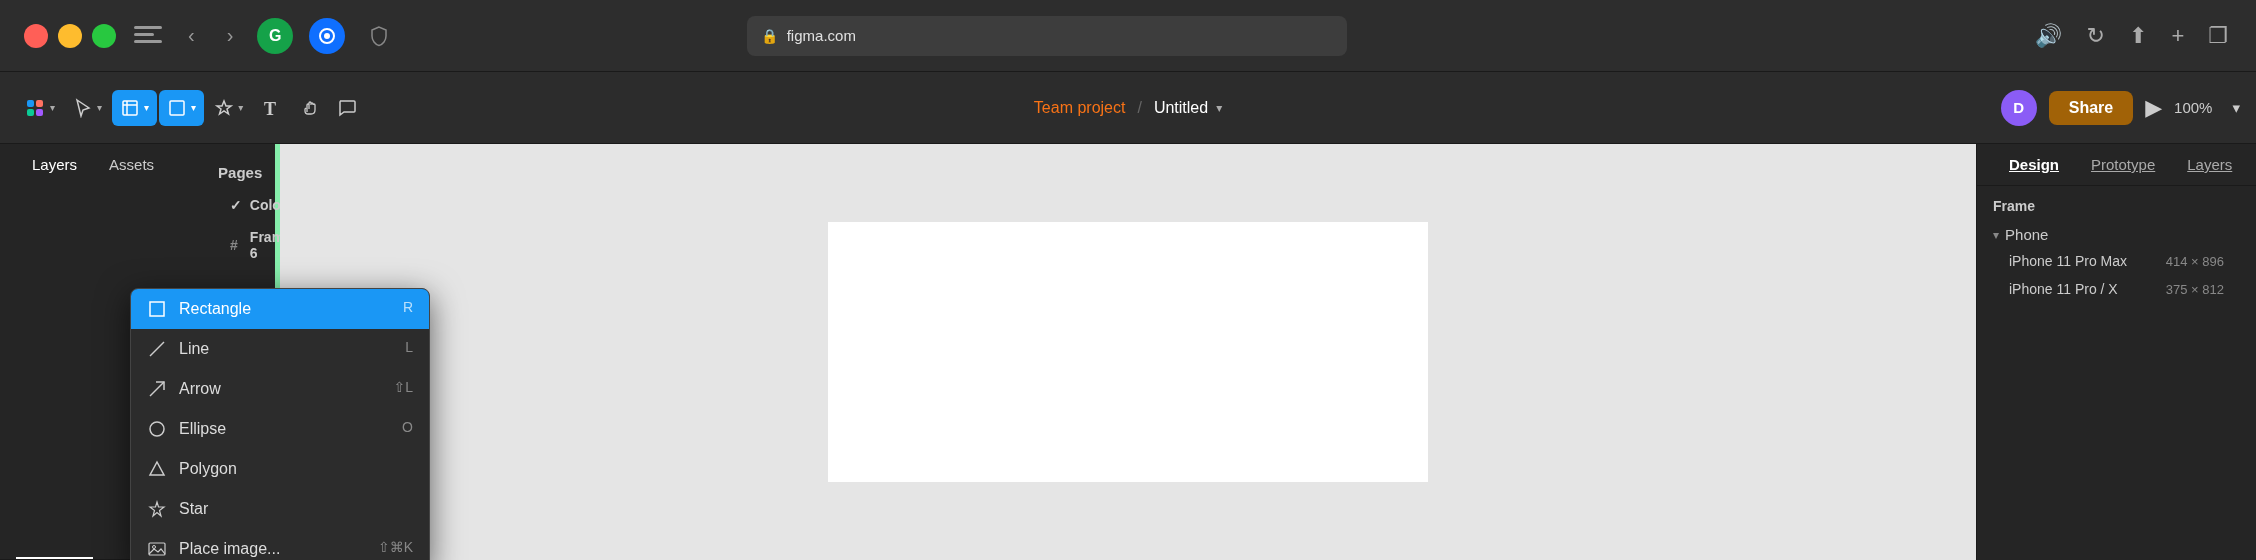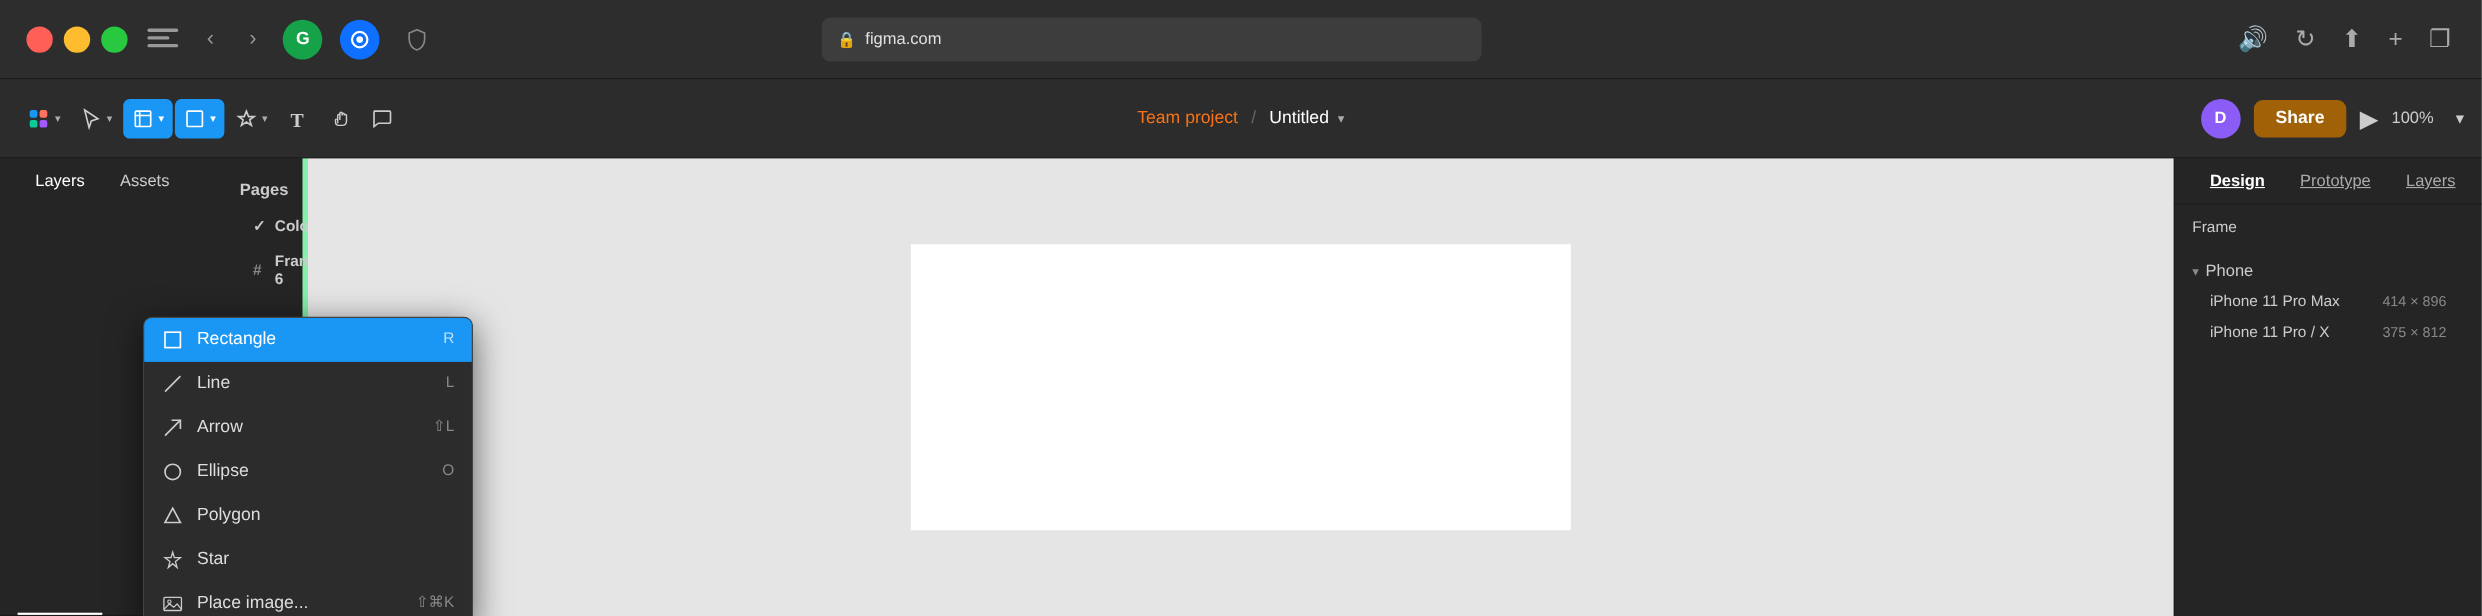--- a/index.html
+++ b/index.html
@@ -389,22 +389,22 @@
       color: #aaa;
       text-decoration: underline;
     }
     .right-panel-tab.active {
       color: white;
       font-weight: 600;
     }
     .design-section-title {
       color: #ccc;
       font-size: 14px;
-      font-weight: 400;
-      margin-bottom: 20px;
+      font-weight: 700;
+      margin-bottom: 8px;
     }
     .frame-section {
       padding: 12px 16px;
     }
     .frame-group {
       margin-bottom: 8px;
     }
     .frame-group-header {
       display: flex;
       align-items: center;

